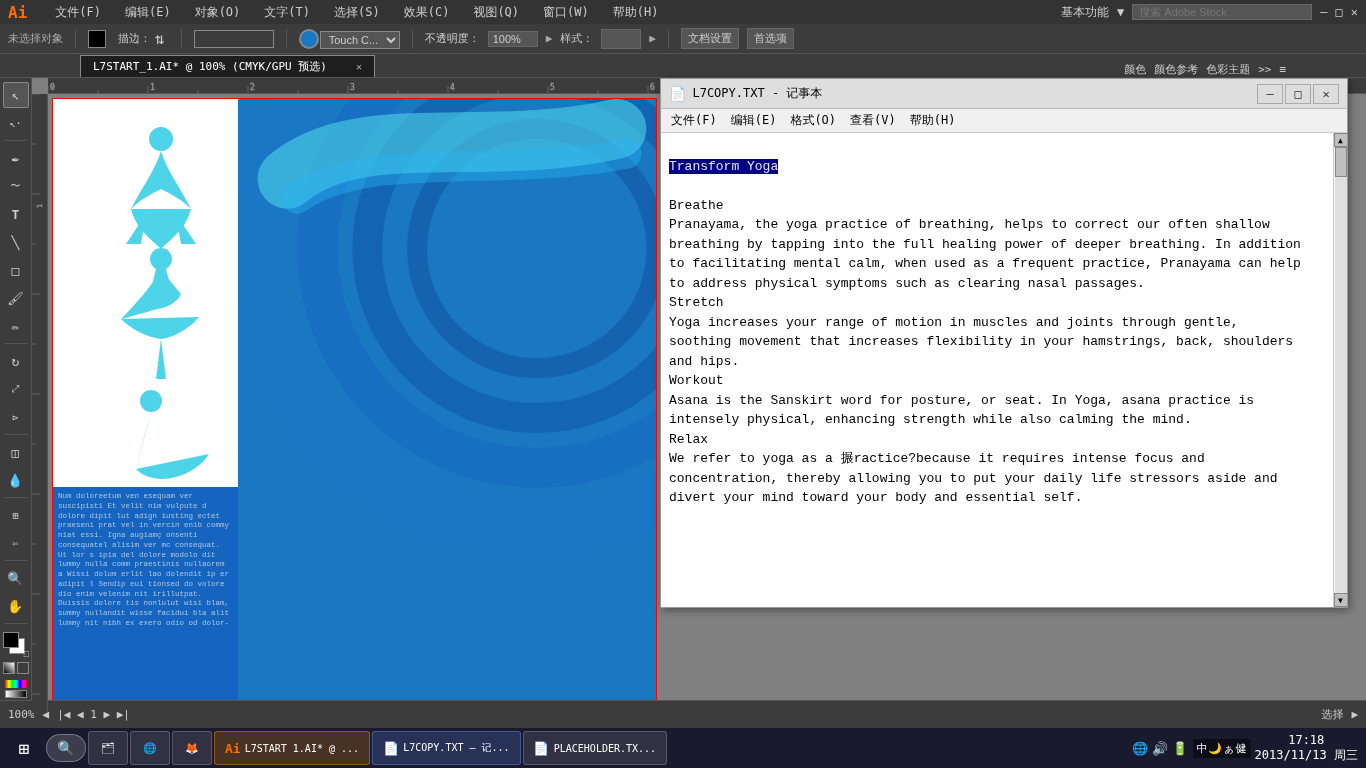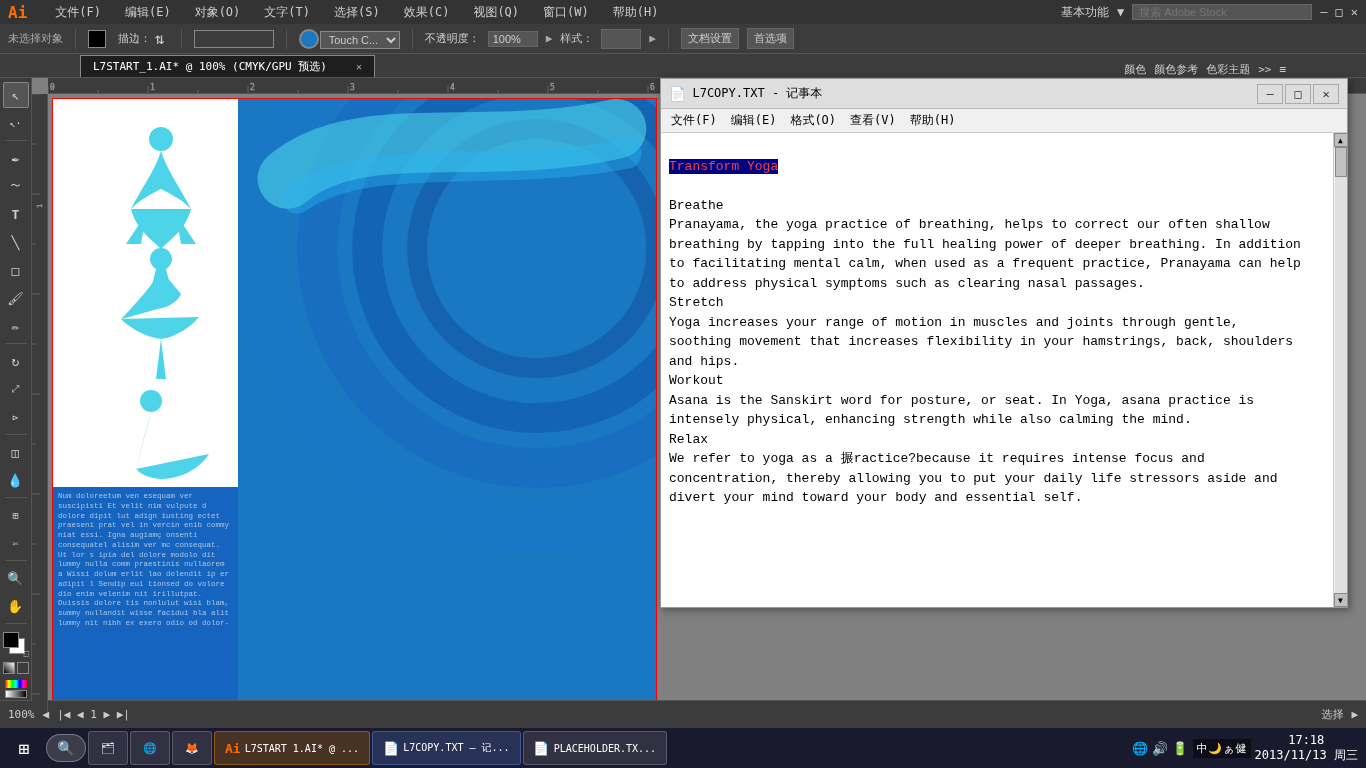--- a/index.html
+++ b/index.html
@@ -586,21 +586,21 @@
     <div id="notepad-menubar" style="height:24px;background:#f0f0f0;display:flex;align-items:center;padding:0 4px;border-bottom:1px solid #ccc;font-size:12px;gap:2px;">
       <span style="padding:2px 6px;cursor:pointer;">文件(F)</span>
       <span style="padding:2px 6px;cursor:pointer;">编辑(E)</span>
       <span style="padding:8px 6px;cursor:pointer;">格式(O)</span>
       <span style="padding:2px 6px;cursor:pointer;">查看(V)</span>
       <span style="padding:2px 6px;cursor:pointer;">帮助(H)</span>
     </div>
 
     <div style="display:flex;flex:1;overflow:hidden;">
       <div id="notepad-content" style="flex:1;background:white;padding:4px 8px;font-family:'Courier New',monospace;font-size:13px;line-height:1.5;overflow-y:scroll;color:#000;white-space:pre-wrap;">
-<span class="title-selected" style="background:#000080;color:#ef4444;">Transform Yoga</span>
+<span class="title-selected" style="background:#000080;color:#e5e5e5;">Transform Yoga</span>
 <span>
 Breathe
 </span><span>Pranayama, the yoga practice of breathing, helps to correct our often shallow
 breathing by tapping into the full healing power of deeper breathing. In addition
 to facilitating mental calm, when used as a frequent practice, Pranayama can help
 to address physical symptoms such as clearing nasal passages.
 </span><span>Stretch
 </span><span>Yoga increases your range of motion in muscles and joints through gentle,
 soothing movement that increases flexibility in your hamstrings, back, shoulders
 and hips.

